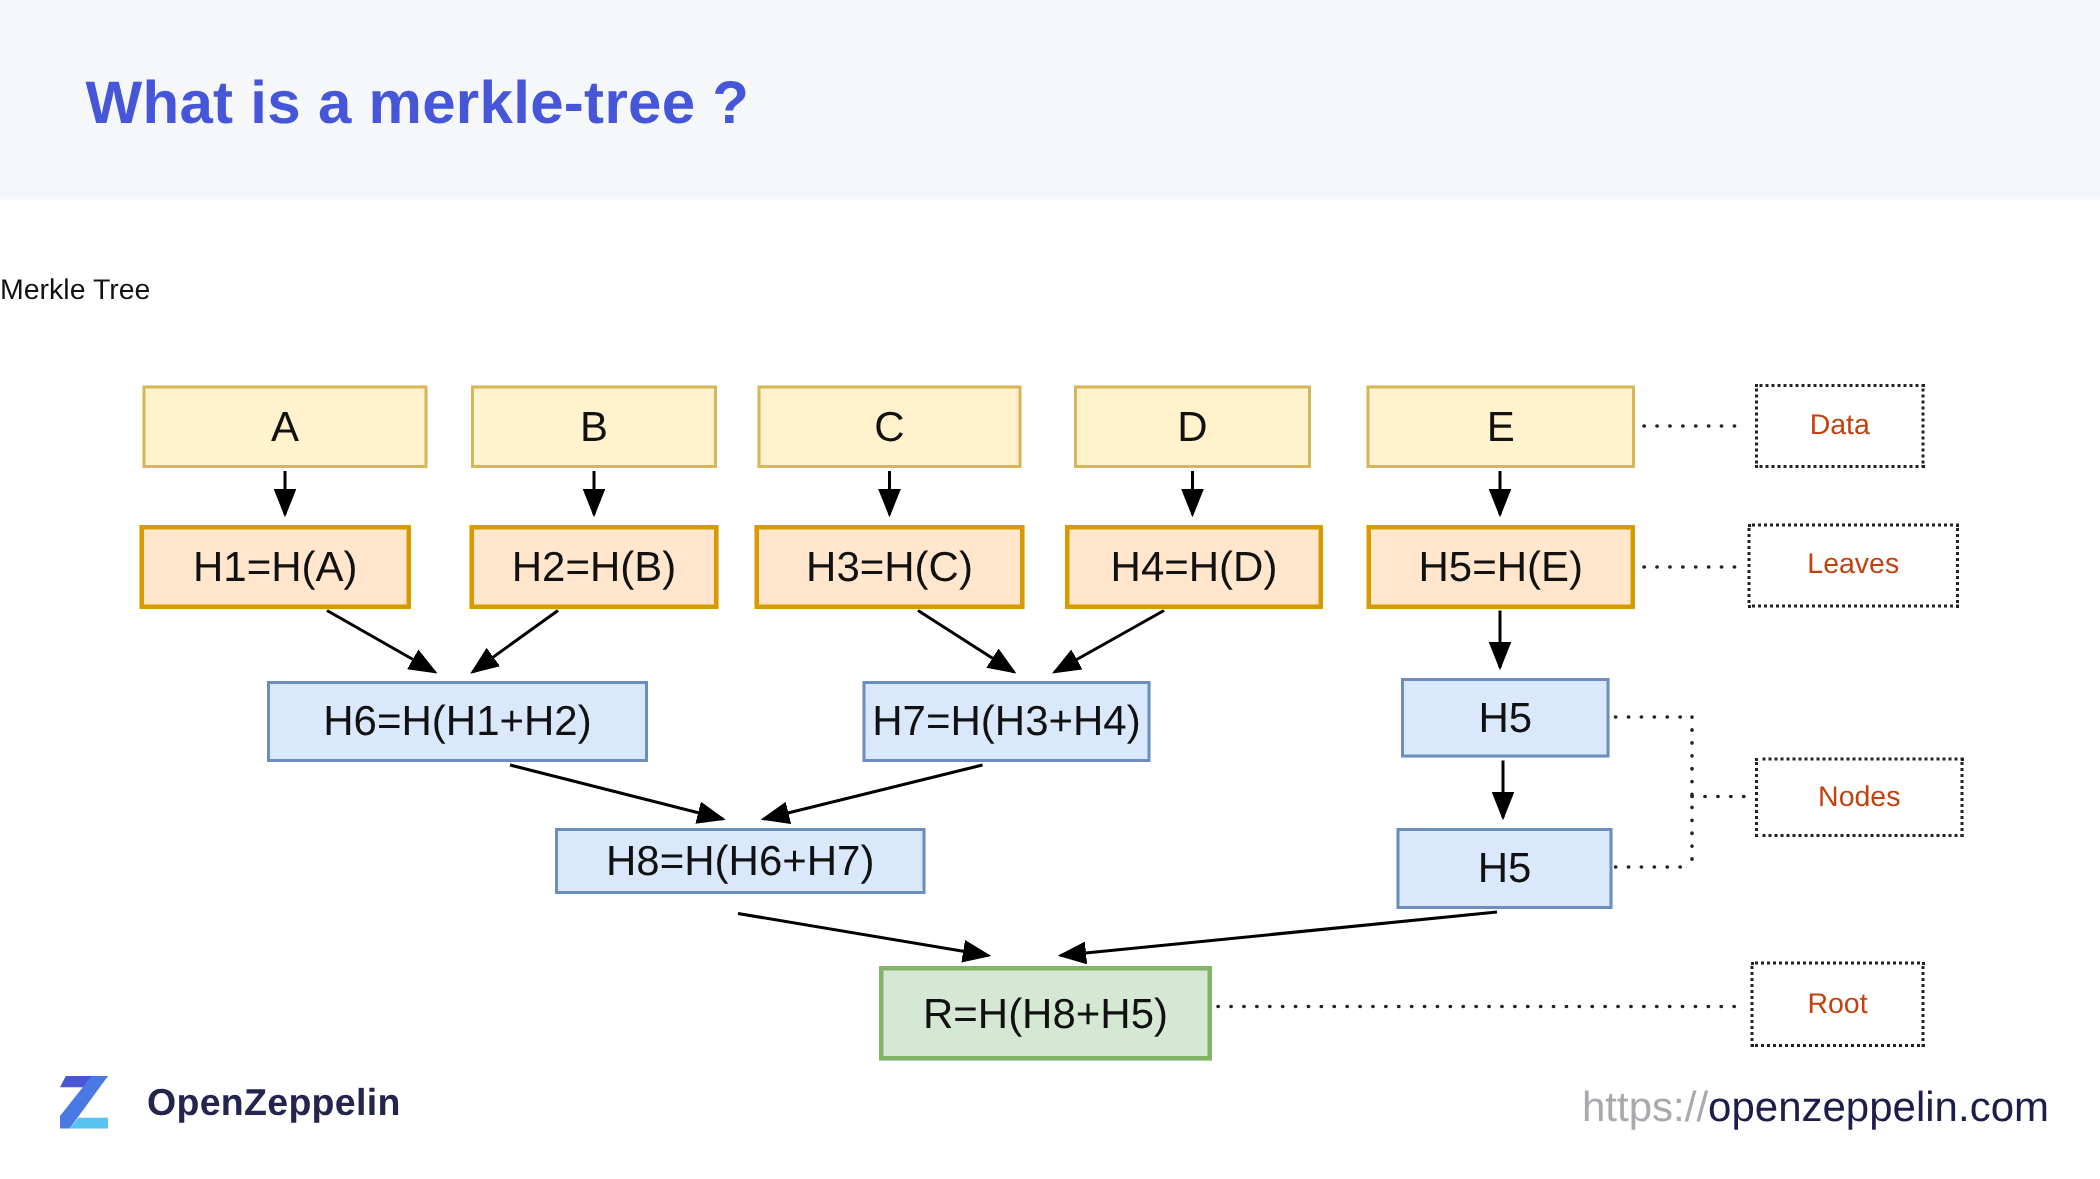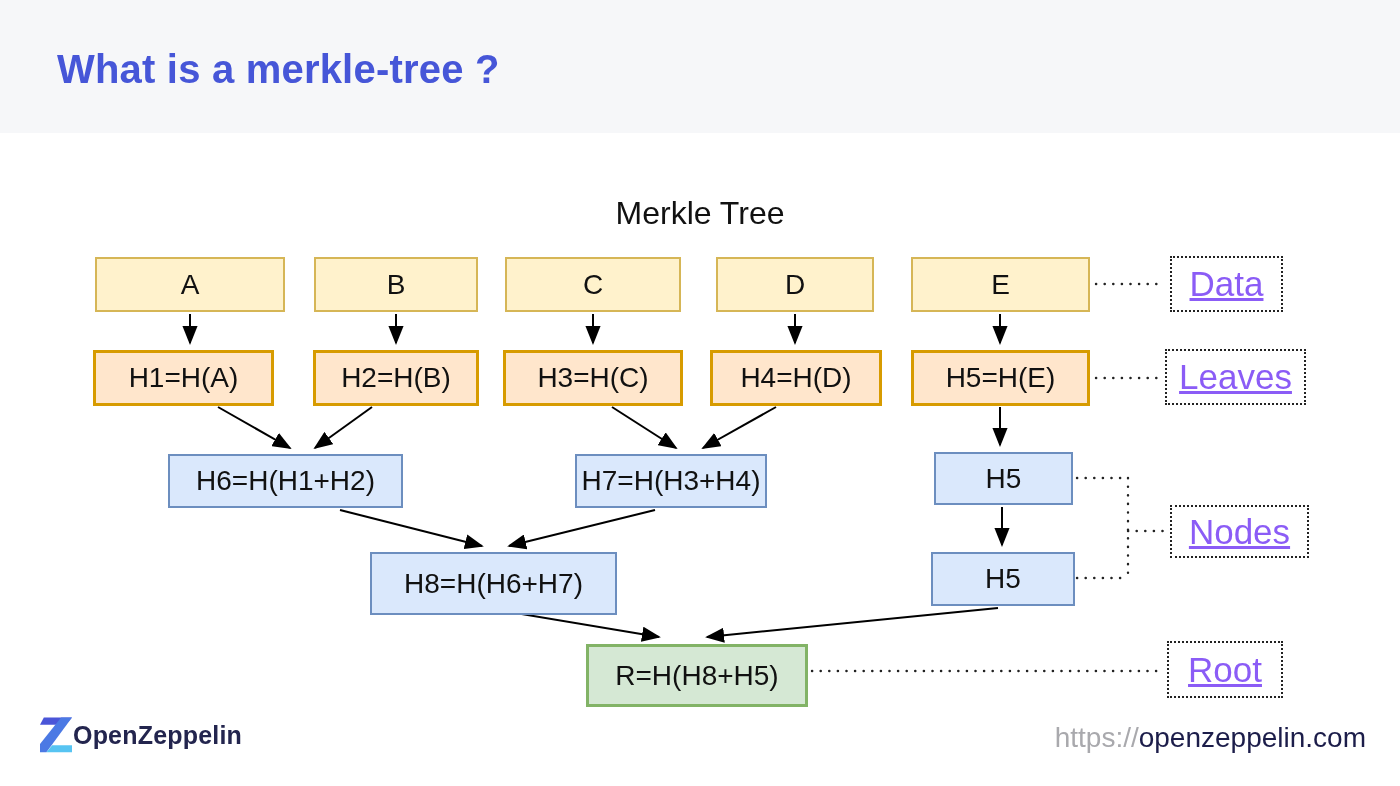--- a/index.html
+++ b/index.html
@@ -13,42 +13,42 @@
     position:absolute;left:0;top:0;width:1400px;height:133px;
     background:#f6f7f9;
   }
   .slide-title{
     position:absolute;left:57px;top:47px;
     font-size:40px;font-weight:700;letter-spacing:0.2px;
     color:var(--accent,#4656d8);
   }
   
   .diagram-title{
-    position:absolute;left:0;right:0;top:195px;text-align:center;
-    font-size:32px;color:#111;
+    position:absolute;left:0;right:0;top:183px;text-align:left;
+    font-size:19px;color:#111;
   }
   .node{
     position:absolute;display:flex;align-items:center;justify-content:center;
     font-size:28px;color:#111;box-sizing:border-box;background:#fff;
     white-space:nowrap;
   }
   .node-data{background:var(--data-fill,#FFF2CC);border:2px solid var(--data-border,#D6B656);}
   .node-leaf{background:var(--leaf-fill,#FFE6CC);border:3px solid var(--leaf-border,#D79B00);}
   .node-mid{background:var(--node-fill,#DAE8FC);border:2px solid var(--node-border,#6C8EBF);}
   .node-root{background:var(--root-fill,#D5E8D4);border:3px solid var(--root-border,#82B366);}
   .tag{
     position:absolute;display:flex;align-items:center;justify-content:center;
-    font-size:35px;color:#8b5cf6;box-sizing:border-box;
-    border:2.5px dotted #222;background:#fff;white-space:nowrap;text-decoration:underline;
+    font-size:19px;color:#c2410c;box-sizing:border-box;
+    border:2.5px dotted #222;background:#fff;white-space:nowrap;
   }
   svg.wires{position:absolute;left:0;top:0;pointer-events:none;}
   
   .footer-brand{
     position:absolute;left:40px;top:712px;height:46px;
-    display:flex;align-items:center;gap:1px;justify-content:space-between;
+    display:flex;align-items:center;gap:26px;justify-content:space-between;
   }
   .brand-text{font-size:25px;font-weight:700;color:#23254e;letter-spacing:0.2px;}
   .footer-url{
     position:absolute;right:34px;top:722px;font-size:28px;white-space:nowrap;
   }
   .url-prefix{color:#a9a9ad;}
   .url-domain{color:#1c1d4a;}
 </style>
 </head>
 <body>
@@ -97,25 +97,25 @@
 <div class="node node-data" style="left:505px;top:257px;width:176px;height:55px">C</div>
 <div class="node node-data" style="left:716px;top:257px;width:158px;height:55px">D</div>
 <div class="node node-data" style="left:911px;top:257px;width:179px;height:55px">E</div>
 
 <div class="node node-leaf" style="left:93px;top:350px;width:181px;height:56px">H1=H(A)</div>
 <div class="node node-leaf" style="left:313px;top:350px;width:166px;height:56px">H2=H(B)</div>
 <div class="node node-leaf" style="left:503px;top:350px;width:180px;height:56px">H3=H(C)</div>
 <div class="node node-leaf" style="left:710px;top:350px;width:172px;height:56px">H4=H(D)</div>
 <div class="node node-leaf" style="left:911px;top:350px;width:179px;height:56px">H5=H(E)</div>
 
-<div class="node node-mid" style="left:168px;top:454px;width:235px;height:54px">H6=H(H1+H2)</div>
+<div class="node node-mid" style="left:178px;top:454px;width:254px;height:54px">H6=H(H1+H2)</div>
 <div class="node node-mid" style="left:575px;top:454px;width:192px;height:54px">H7=H(H3+H4)</div>
 <div class="node node-mid" style="left:934px;top:452px;width:139px;height:53px">H5</div>
 
-<div class="node node-mid" style="left:370px;top:552px;width:247px;height:63px">H8=H(H6+H7)</div>
+<div class="node node-mid" style="left:370px;top:552px;width:247px;height:44px">H8=H(H6+H7)</div>
 <div class="node node-mid" style="left:931px;top:552px;width:144px;height:54px">H5</div>
 
 <div class="node node-root" style="left:586px;top:644px;width:222px;height:63px">R=H(H8+H5)</div>
 
 <div class="tag" style="left:1170px;top:256px;width:113px;height:56px">Data</div>
 <div class="tag" style="left:1165px;top:349px;width:141px;height:56px">Leaves</div>
 <div class="tag" style="left:1170px;top:505px;width:139px;height:53px">Nodes</div>
 <div class="tag" style="left:1167px;top:641px;width:116px;height:57px">Root</div>
 
 <div class="footer-brand">

